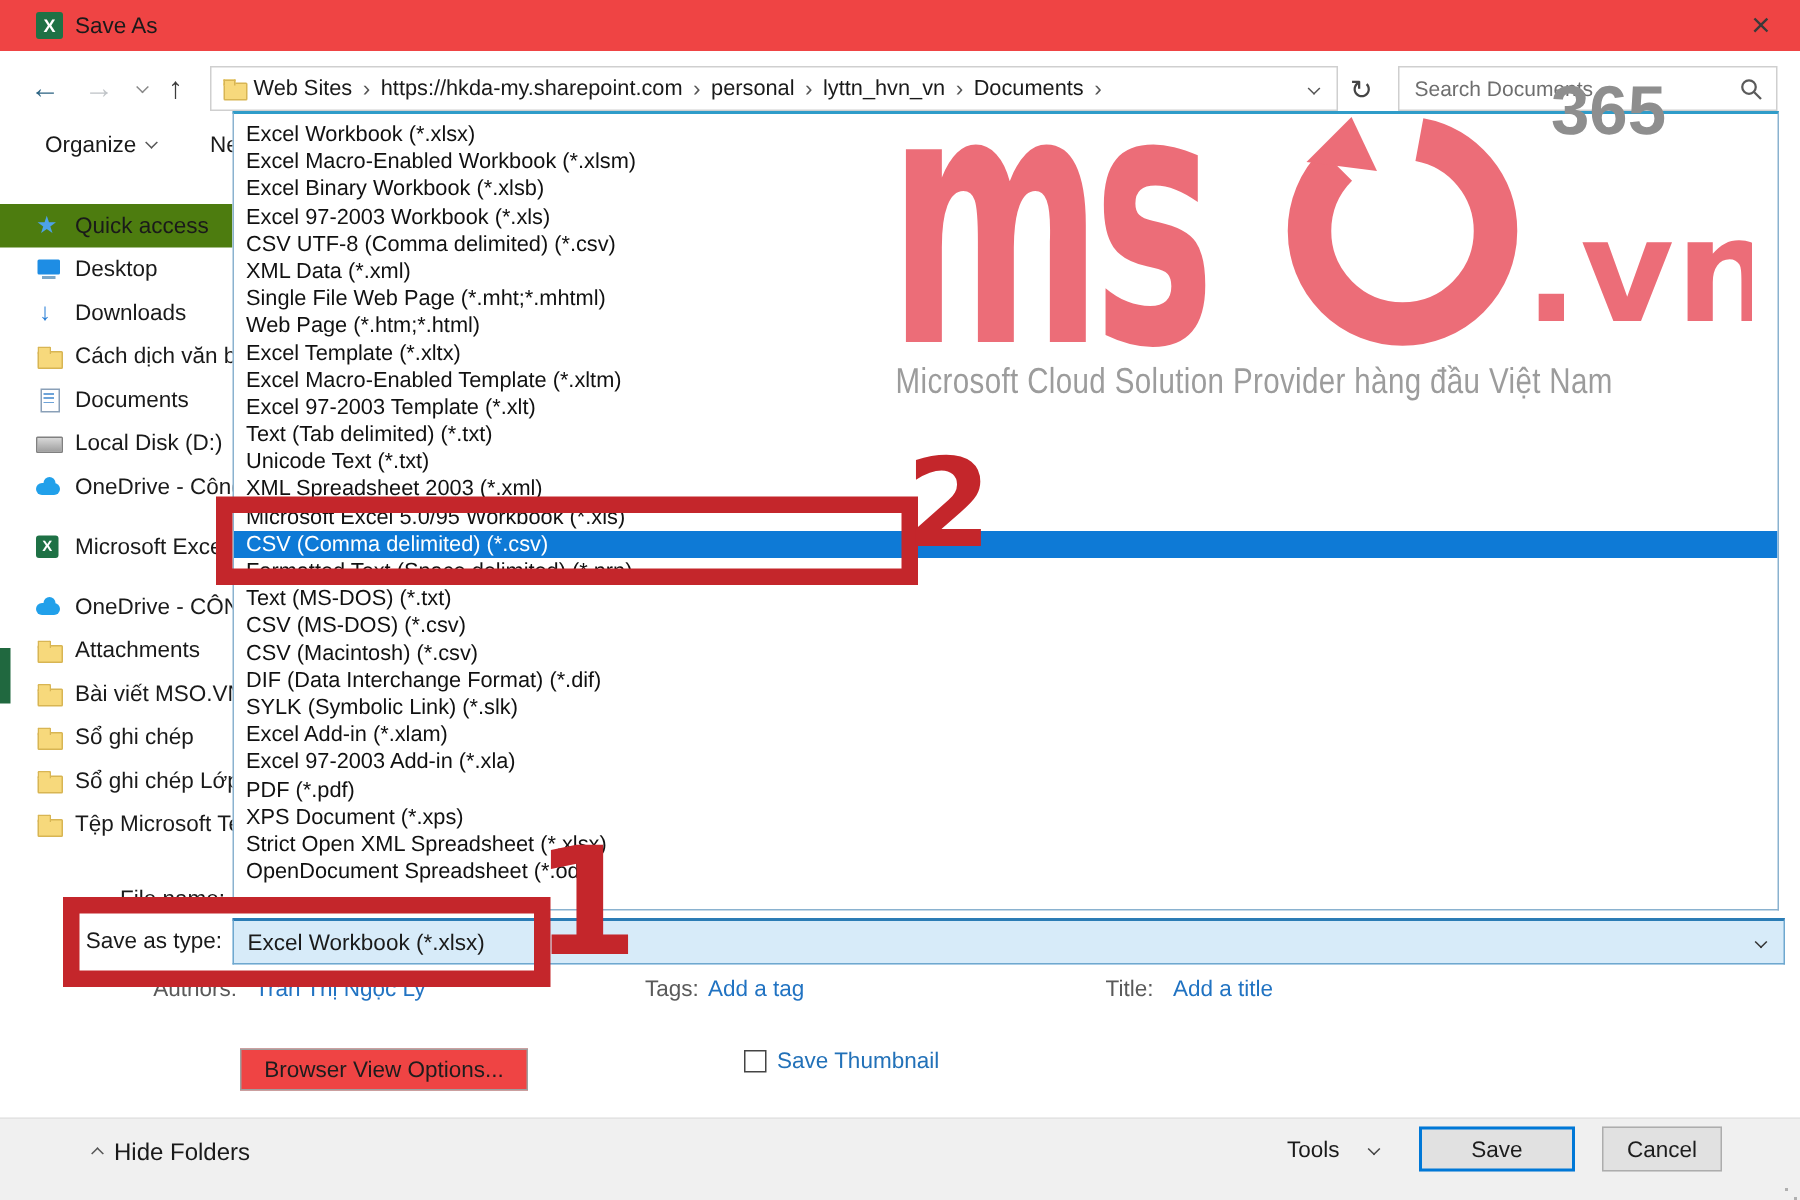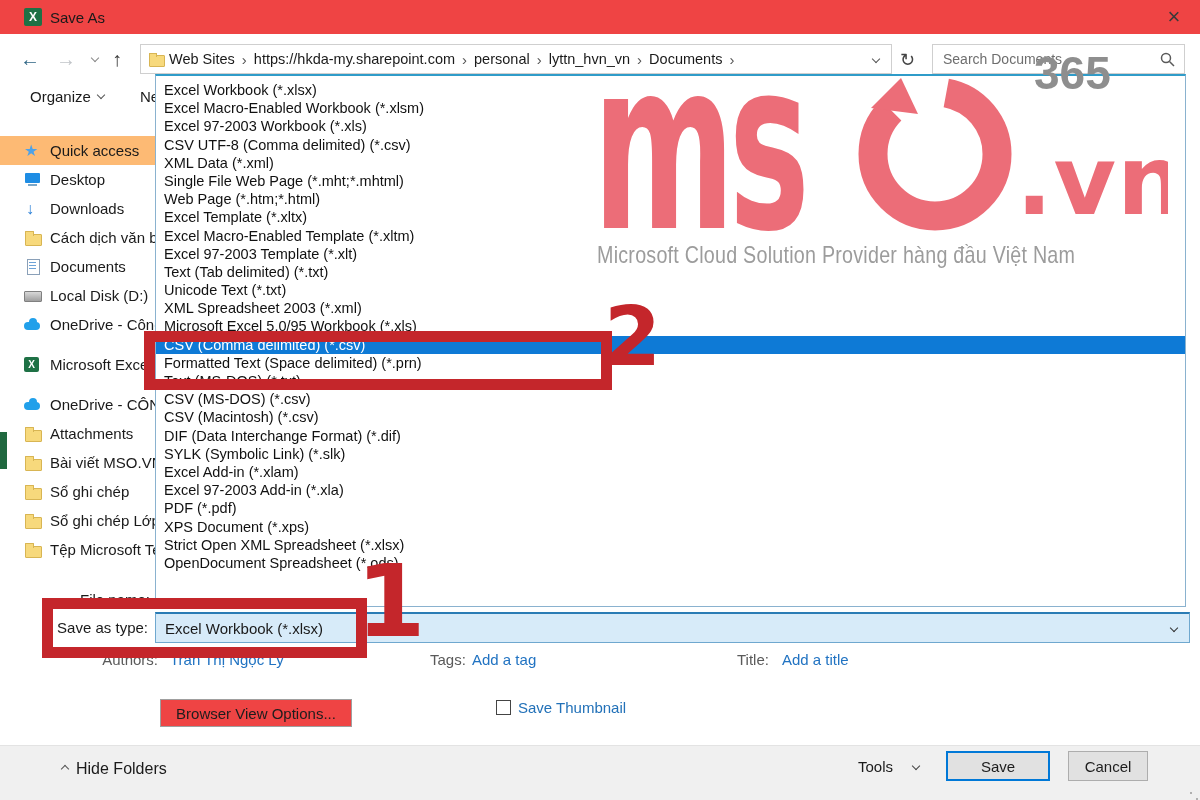--- a/index.html
+++ b/index.html
@@ -33,21 +33,21 @@
           border-right:2px solid currentColor; border-bottom:2px solid currentColor; }
   .chev.down { transform:rotate(45deg); }
   .chev.up   { transform:rotate(-135deg); }
   .chev.sm { width:6px; height:6px; border-width:1.5px; }
 
   
   .cmd-item { font-size:15px; display:flex; align-items:center; gap:7px; }
   .sidebar { left:0; top:136px; width:155px; z-index:1; }
   .side-item { height:29px; display:flex; align-items:center; padding-left:24px;
                gap:9px; font-size:15px; white-space:nowrap; cursor:default; }
-  .side-item.selected { background:#fdba74; }
+  .side-item.selected { background:#4d7c0f; }
   .side-item.gap-before { margin-top:11px; }
   .green-strip { left:0; top:432px; width:7px; height:37px; background:#20683f; z-index:2; }
 
   
   .icon { width:17px; height:17px; position:relative; flex:none; display:inline-block; }
   .icon-star::before { content:"★"; position:absolute; left:0; top:0; color:#4da2e8;
                        font-size:16px; line-height:17px; }
   .icon-desktop::before { content:""; position:absolute; left:1px; top:2px; width:15px;
                           height:10px; background:#1e8de4; border-radius:1px; }
   .icon-desktop::after { content:""; position:absolute; left:4px; top:13px; width:9px;
@@ -234,20 +234,21 @@
     <div class="side-item">
       <span class="icon icon-folder"></span>
       <span>Tệp Microsoft Tea</span>
     </div>
   </div>
 <div class="abs green-strip"></div>
 
 <div class="abs ft-panel" id="ft-panel">
     <div class="ft-row">Excel Workbook (*.xlsx)</div>
     <div class="ft-row">Excel Macro-Enabled Workbook (*.xlsm)</div>
+    <div class="ft-row">Excel Binary Workbook (*.xlsb)</div>
     <div class="ft-row">Excel 97-2003 Workbook (*.xls)</div>
     <div class="ft-row">CSV UTF-8 (Comma delimited) (*.csv)</div>
     <div class="ft-row">XML Data (*.xml)</div>
     <div class="ft-row">Single File Web Page (*.mht;*.mhtml)</div>
     <div class="ft-row">Web Page (*.htm;*.html)</div>
     <div class="ft-row">Excel Template (*.xltx)</div>
     <div class="ft-row">Excel Macro-Enabled Template (*.xltm)</div>
     <div class="ft-row">Excel 97-2003 Template (*.xlt)</div>
     <div class="ft-row">Text (Tab delimited) (*.txt)</div>
     <div class="ft-row">Unicode Text (*.txt)</div>

